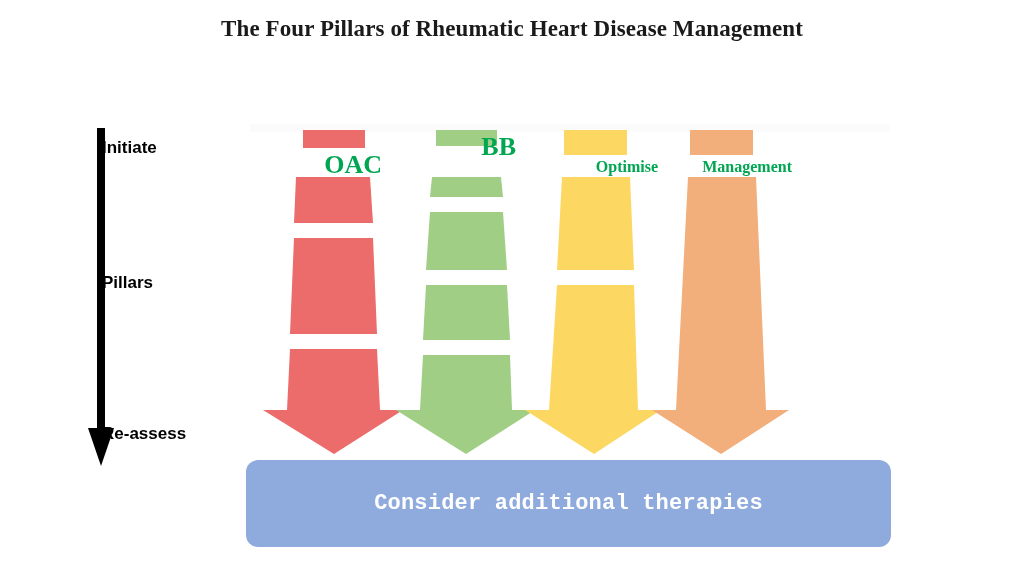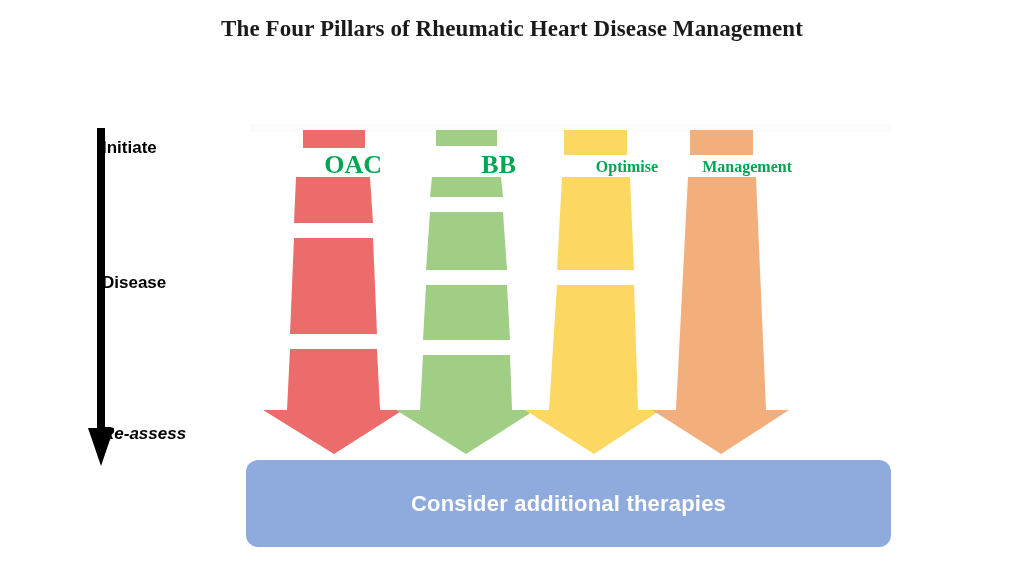--- a/index.html
+++ b/index.html
@@ -43,21 +43,21 @@
     position: absolute;
     left: 102px;
     font-family: "Liberation Sans", sans-serif;
     font-weight: bold;
     font-size: 17px;
     color: #000000;
     white-space: nowrap;
   }
   #stage-initiate  { top: 138px; }
   #stage-optimise  { top: 273px; }
-  #stage-reassess  { top: 424px; font-style: italic; }
+  #stage-reassess  { top: 424px; }
 
   
   #pillars {
     position: absolute;
     left: 250px;
     top: 122px;
     width: 640px;
     height: 338px;
   }
   .pillar-label {
@@ -65,21 +65,21 @@
     font-family: "Liberation Serif", serif;
     font-weight: bold;
     color: #00a651;
     text-align: right;
     white-space: nowrap;
   }
   #label-oac {
     left: 282px; top: 150px; width: 100px; font-size: 26px;
   }
   #label-bb {
-    left: 416px; top: 150px; width: 100px; font-size: 26px;
+    left: 416px; top: 132px; width: 100px; font-size: 26px;
   }
   #label-diuretics {
     left: 548px; top: 158px; width: 110px; font-size: 16px;
   }
   #label-penicillin {
     left: 672px; top: 158px; width: 120px; font-size: 16px;
   }
 
   
   #banner {
@@ -88,21 +88,21 @@
     top: 460px;
     width: 645px;
     height: 87px;
     background: #8FAADD;
     border-radius: 12px;
     display: flex;
     align-items: center;
     justify-content: center;
   }
   #banner-text {
-    font-family: Liberation Sans, sans-serif;
+    font-family: Liberation Mono, monospace;
     font-weight: bold;
     font-size: 22px;
     color: #ffffff;
     letter-spacing: 0.2px;
   }
 
   
   #backdrop {
     position: absolute;
     left: 250px;
@@ -120,21 +120,21 @@
   <div id="title">The Four Pillars of Rheumatic Heart Disease Management</div>
 
   <div id="backdrop"></div>
 
   <svg id="timeline-arrow" viewBox="0 0 26 338">
     <rect x="9" y="0" width="8" height="312" fill="#000000"></rect>
     <polygon points="0,300 26,300 13,338" fill="#000000"></polygon>
   </svg>
 
   <div class="stage-label" id="stage-initiate">Initiate</div>
-  <div class="stage-label" id="stage-optimise">Disease</div>
+  <div class="stage-label" id="stage-optimise">Pillars</div>
   <div class="stage-label" id="stage-reassess">Re-assess</div>
 
   <svg id="pillars" viewBox="0 0 640 338">
 
     <g>
       <polygon fill="#EC6B6B" points="53,8 115,8 115,26 53,26"></polygon>
       <polygon fill="#EC6B6B" points="46,55 120,55 123,101 44,101"></polygon>
       <polygon fill="#EC6B6B" points="44,116 123,116 127,212 40,212"></polygon>
       <polygon fill="#EC6B6B" points="40,227 127,227 130,288 153,288 84,332 13,288 37,288"></polygon>
     </g>

